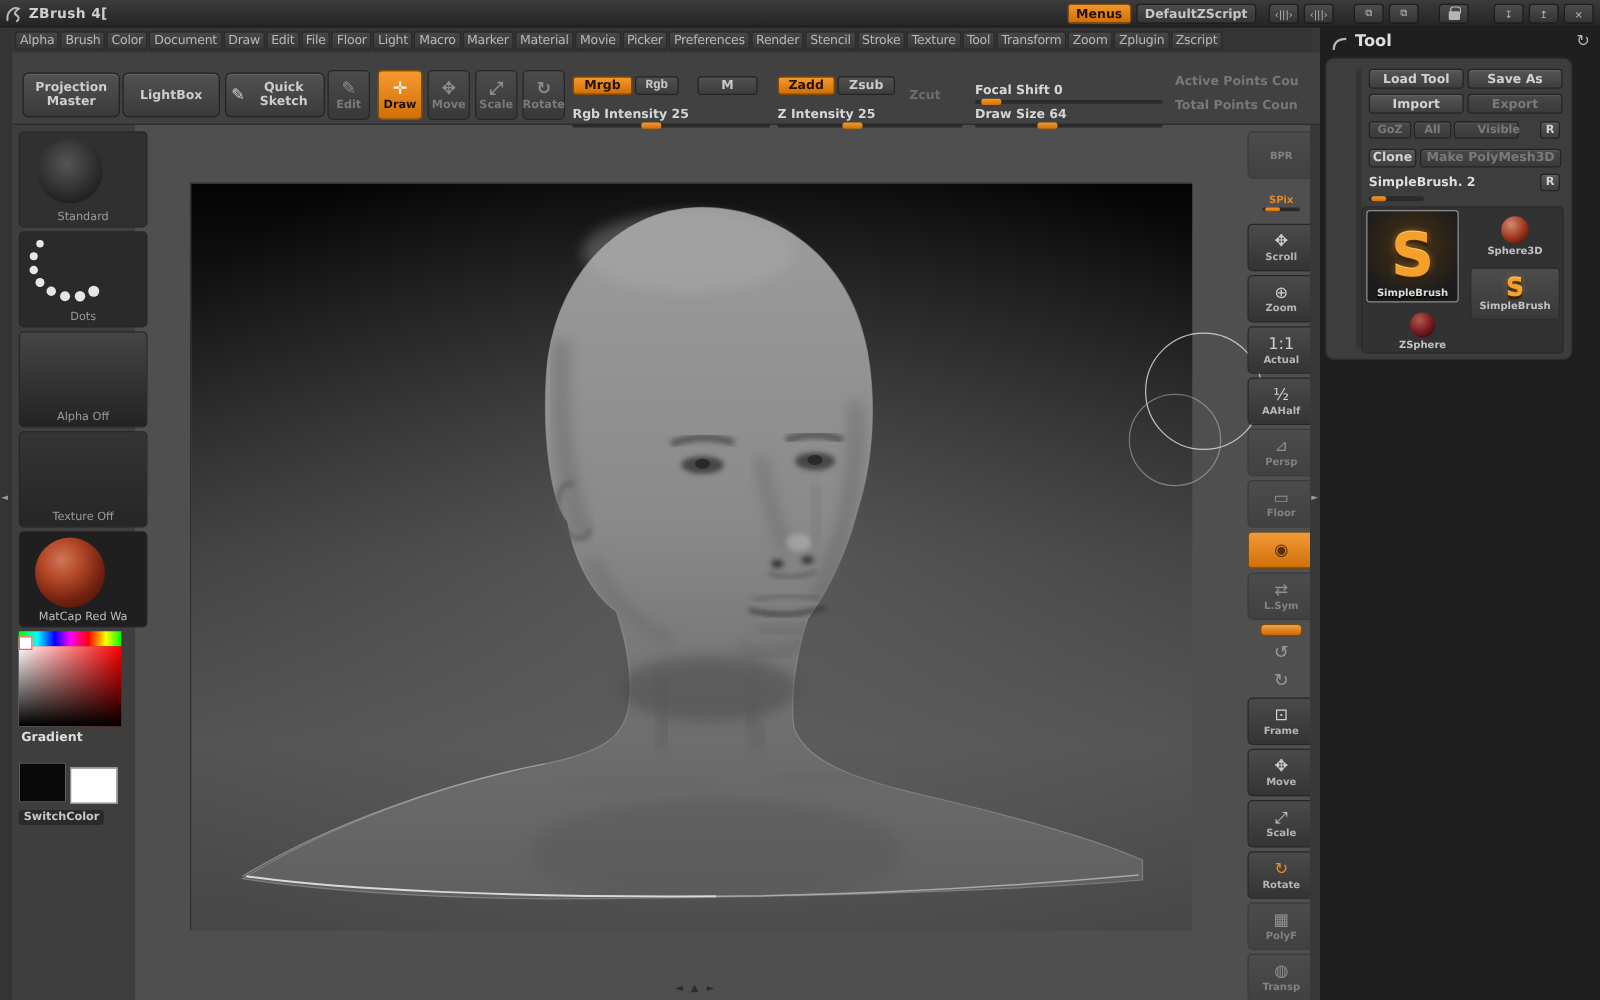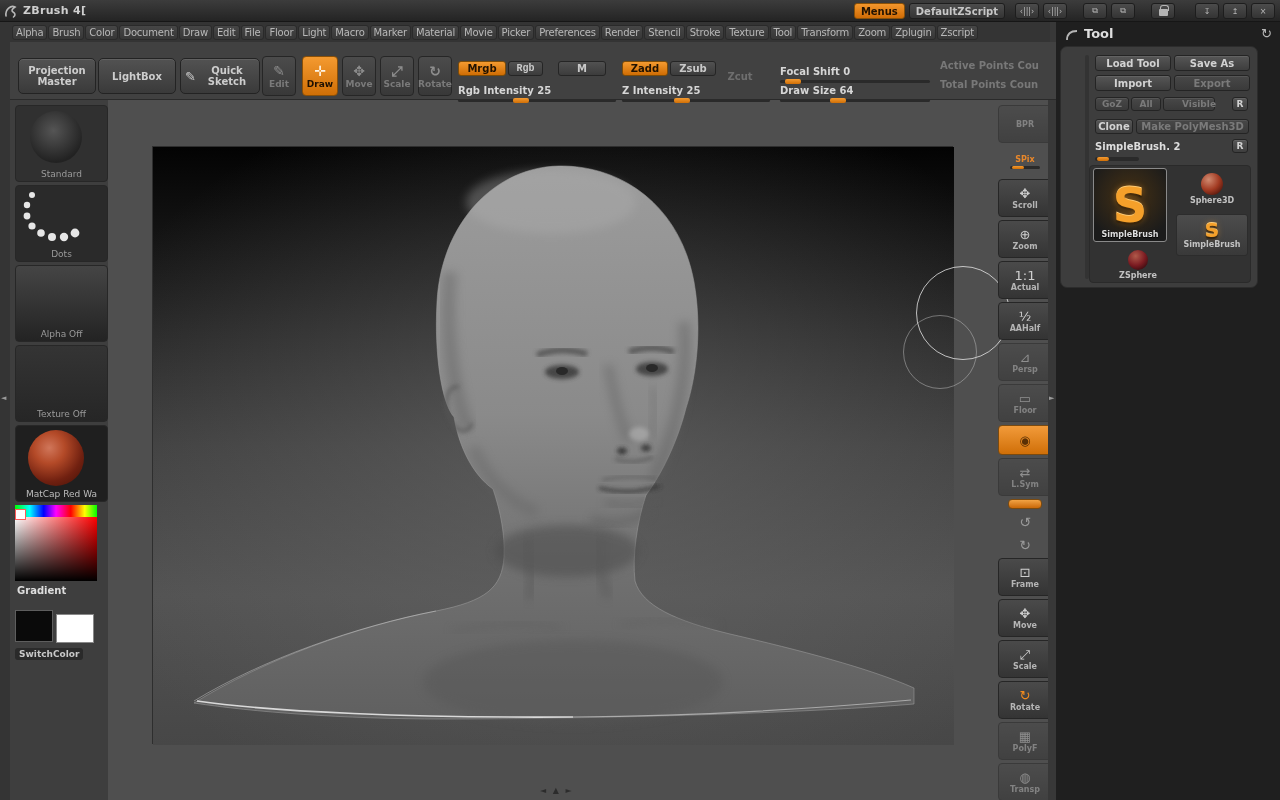--- a/index.html
+++ b/index.html
@@ -49,21 +49,21 @@
   .pill.ghost{background:none;border:none;color:#6e6e6e;}
   .tslider{position:absolute;height:16px;}
   .sl-label{font-size:10px;font-weight:bold;color:#d6d6d6;white-space:nowrap;}
   .sl-track{position:relative;margin-top:1px;height:3px;background:#2a2a2a;border-radius:2px;}
   .sl-handle{position:absolute;top:-1px;width:16px;height:5px;border-radius:2px;
     background:linear-gradient(#f49a30,#d06f06);}
   .count-label{position:absolute;font-size:10px;color:#787878;font-weight:bold;white-space:nowrap;}
 
   
   #left-sidebar{position:absolute;left:10px;top:100px;width:98px;height:700px;background:#3e3e3e;z-index:15;}
-  .thumb{position:absolute;left:5px;width:93px;background:#303030;border:1px solid #272727;border-radius:4px;}
+  .thumb{position:absolute;left:5px;width:103px;background:#303030;border:1px solid #272727;border-radius:4px;}
   .thumb .tb-label{position:absolute;left:0;right:0;bottom:2px;text-align:center;font-size:9px;color:#9a9a9a;}
   #standard-thumb{top:5px;height:77px;}
   #standard-thumb .ball{position:absolute;left:14px;top:5px;width:52px;height:52px;border-radius:50%;
     background:radial-gradient(circle at 45% 38%,#555,#222 72%);}
   #dots-thumb{top:85px;height:77px;background:#2a2a2a;}
   #alpha-thumb{top:165px;height:77px;background:linear-gradient(#454545,#232323);}
   #texture-thumb{top:245px;height:77px;background:linear-gradient(#343434,#262626);}
   #matcap-thumb{top:325px;height:77px;background:#1f1f1f;}
   #matcap-thumb .ball{position:absolute;left:12px;top:4px;width:56px;height:56px;border-radius:50%;
     background:radial-gradient(circle at 38% 32%,#d0765a 0%,#b44a28 30%,#702010 65%,#401006 100%);}

